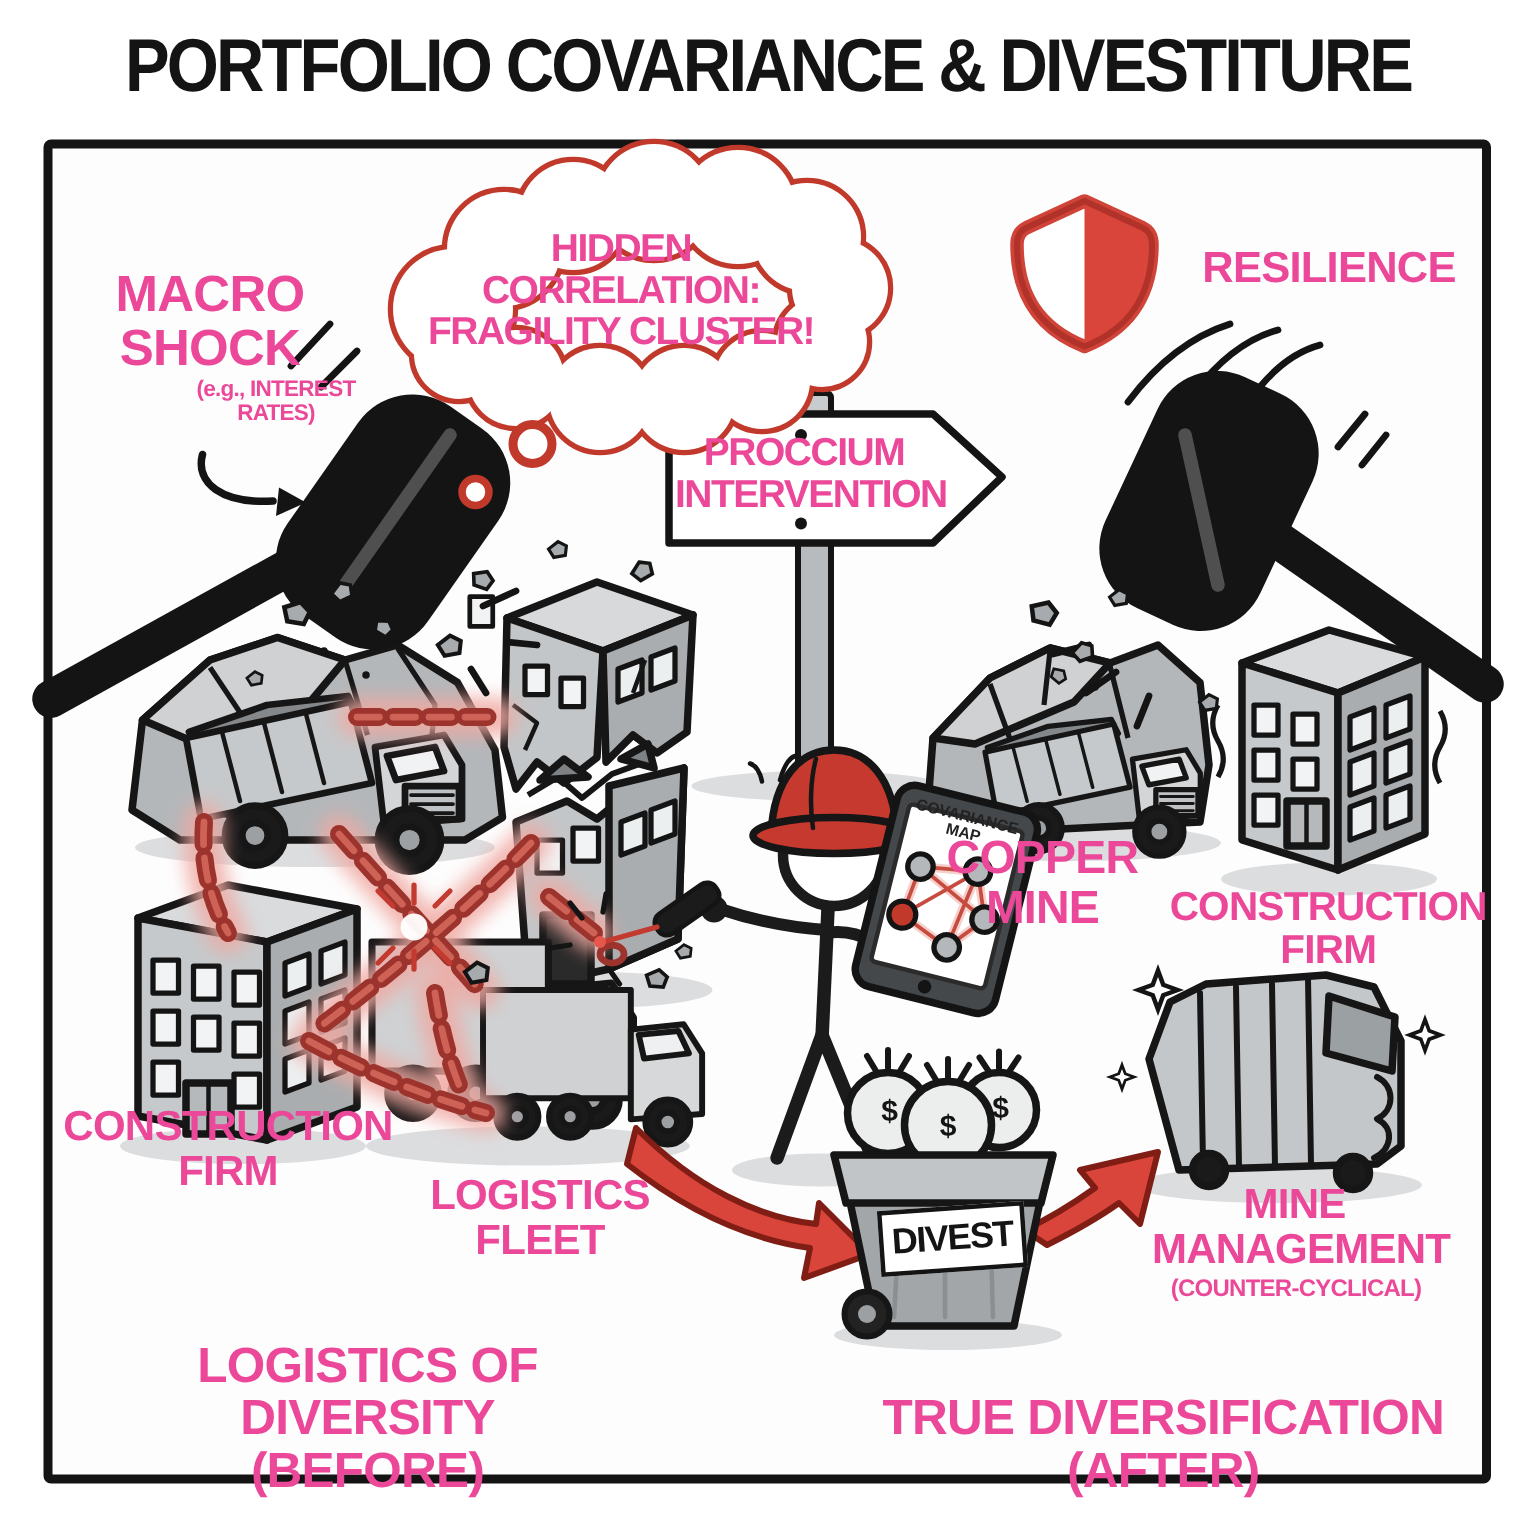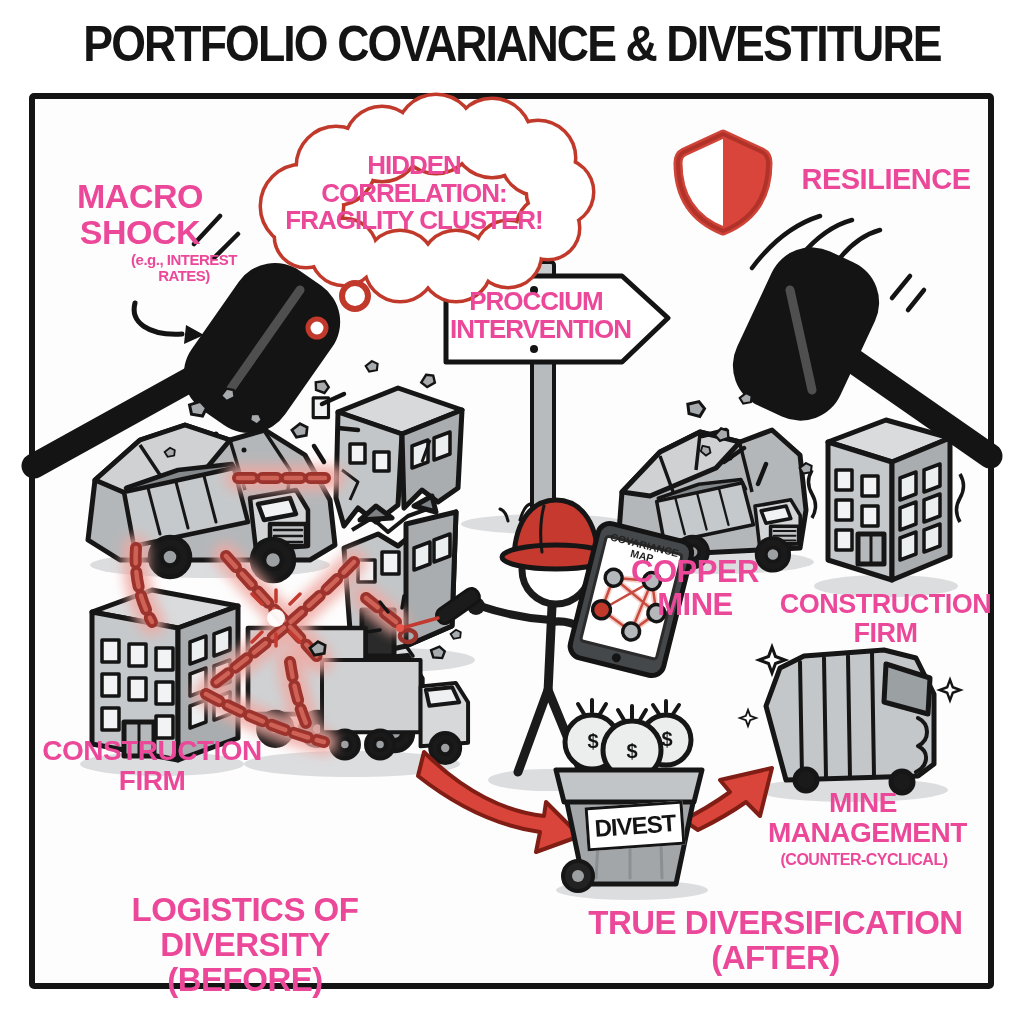--- a/index.html
+++ b/index.html
@@ -385,28 +385,30 @@
 
 <div class="lbl" style="left:630px;top:556px;width:130px;font-size:31px;">COPPER
 MINE</div>
 
 <div class="lbl" style="left:778px;top:590px;width:215px;font-size:27px;">CONSTRUCTION
 FIRM</div>
 
 <div class="lbl" style="left:42px;top:736px;width:220px;font-size:28px;">CONSTRUCTION
 FIRM</div>
 
+<div class="lbl" style="left:280px;top:782px;width:160px;font-size:28px;">LOGISTICS
+FLEET</div>
 
 <div class="lbl" style="left:768px;top:788px;width:190px;font-size:28px;">MINE
 MANAGEMENT</div>
 <div class="lbl" style="left:750px;top:852px;width:228px;font-size:16px;">(COUNTER-CYCLICAL)</div>
 
 <div class="lbl" style="left:55px;top:893px;width:380px;font-size:33px;">LOGISTICS OF DIVERSITY
 (BEFORE)</div>
-<div class="lbl" style="left:578px;top:906px;width:395px;font-size:33px;">TRUE DIVERSIFICATION
+<div class="lbl" style="left:578px;top:928px;width:395px;font-size:33px;">TRUE DIVERSIFICATION
 (AFTER)</div>
 
 <div id="tablet-title">COVARIANCE
 MAP</div>
 <div id="divest-label">DIVEST</div>
 
 <div class="money" style="left:582px;top:730px;">$</div>
 <div class="money" style="left:621px;top:740px;">$</div>
 <div class="money" style="left:656px;top:728px;">$</div>
 

